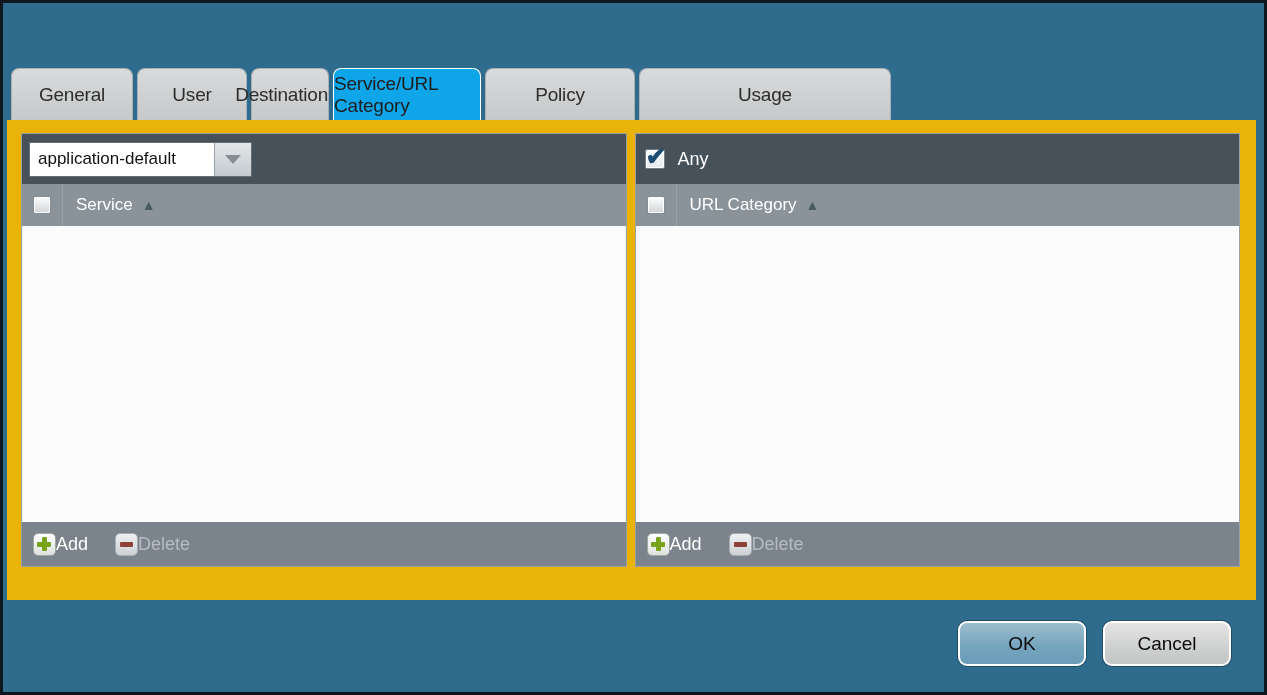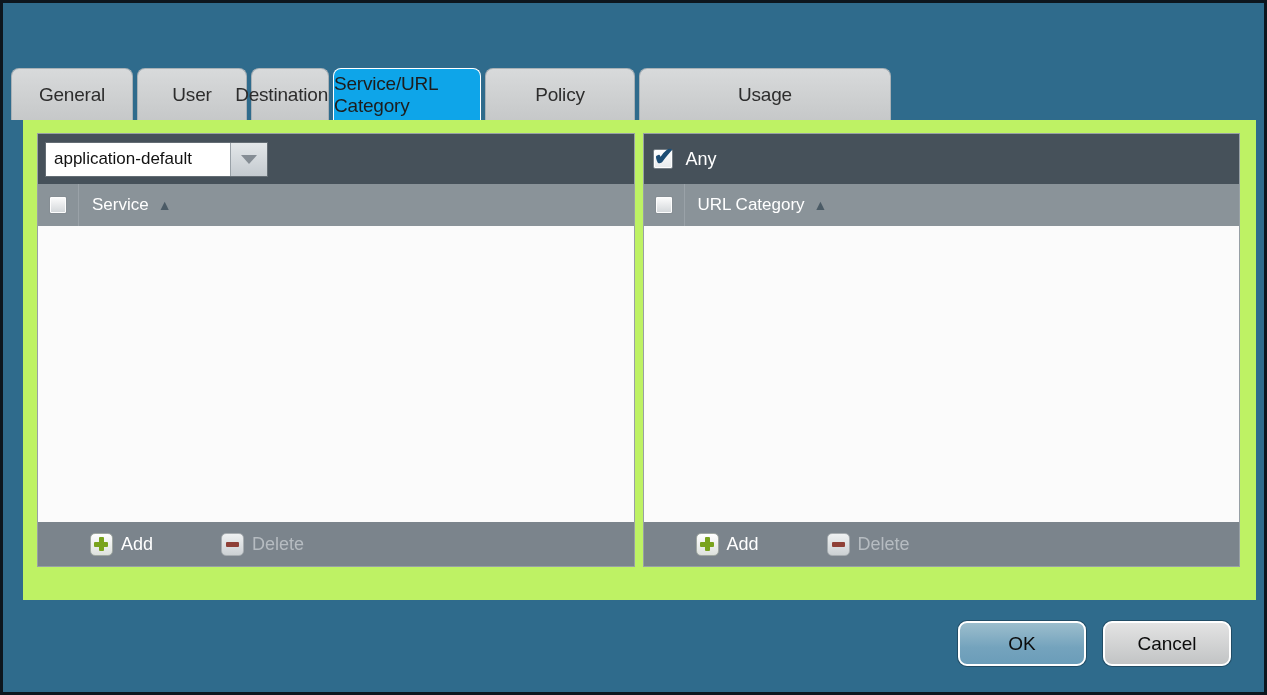--- a/index.html
+++ b/index.html
@@ -47,22 +47,22 @@
   .tab:nth-child(5){ width:150px; }
   .tab:nth-child(6){ width:252px; }
   .tab:nth-child(7){ width:98px; margin-left:14px; }
   .tab:nth-child(8){ width:96px; }
   .tab.active {
     background:#0ea5e9; border-color:#ffffff; color:#1d1d1d; z-index:3;
   }
 
   
   .content {
-    position:absolute; top:117px; left:20px; right:8px; height:480px;
-    background:#bef264; z-index:2;
+    position:absolute; top:117px; left:4px; right:8px; height:480px;
+    background:#eab308; z-index:2;
   }
   .panels {
     position:absolute; top:13px; left:14px; right:16px; bottom:33px;
     display:flex; gap:8px;
   }
   .panel {
     flex:1 1 0; display:flex; flex-direction:column;
     border:1px solid #98a0a5; background:#fbfbfb;
   }
   .panel-topbar {
@@ -119,22 +119,22 @@
 
   
   .list { flex:1 1 auto; background:#fbfbfb; }
 
   
   .panel-footer {
     height:44px; flex:0 0 44px; background:#7b848c;
     display:flex; align-items:center; padding-left:11px; gap:27px;
   }
   .footer-btn {
-    display:flex; align-items:center; gap:8px;
-    background:none; border:none; cursor:pointer; padding:0;margin-left:41px;
+    display:flex; align-items:center; 
+    background:none; border:none; cursor:pointer; padding:0;
   }
   .icon-sq {
     position:relative; width:23px; height:23px; border-radius:5px;
     background:linear-gradient(#ffffff 0%, #dde1dd 100%);
     border:1px solid #a0a8a2;
   }
   .icon-sq.add::before, .icon-sq.add::after {
     content:""; position:absolute; background:#79a31d; border-radius:1px;
   }
   .icon-sq.add::before { width:14px; height:5px; left:3px; top:8px; }

